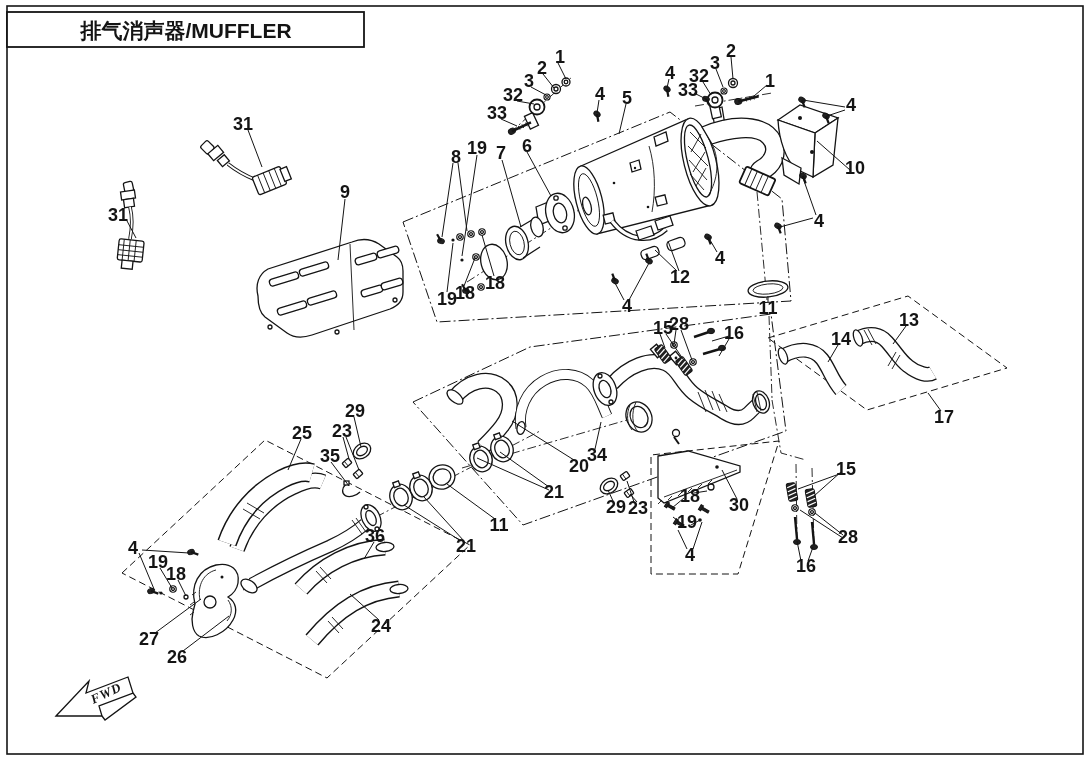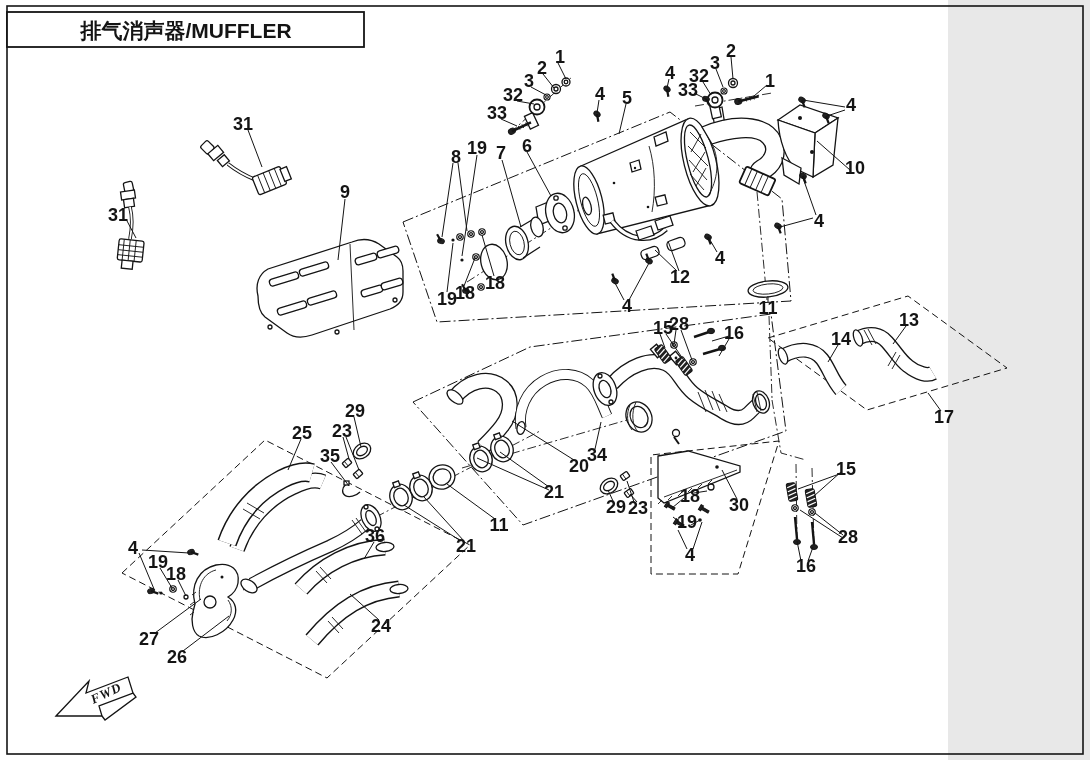--- a/index.html
+++ b/index.html
@@ -1,16 +1,16 @@
 <!DOCTYPE html>
 <html><head>
 <meta charset="utf-8">
 <style>
   html,body{margin:0;padding:0;background:#e8e8e8;}
-  .page{position:relative;width:948px;height:760px;background:#fff;font-family:"Liberation Sans",sans-serif;}
+  .page{position:relative;width:1090px;height:760px;background:#fff;font-family:"Liberation Sans",sans-serif;}
   svg{position:absolute;left:0;top:0;}
   .ln{stroke:#141414;fill:none;stroke-width:1.3;}
   .thin{stroke:#141414;fill:none;stroke-width:0.9;}
   .fw{fill:#fff;stroke:#141414;stroke-width:1.3;}
   .fw2{fill:#fff;stroke:#141414;stroke-width:1.8;}
   .dk{fill:#222;stroke:#141414;stroke-width:1;}
   .leader{stroke:#141414;stroke-width:1;fill:none;}
   .dashdot{stroke:#141414;stroke-width:1;fill:none;stroke-dasharray:11 3 2 3;}
   .dash{stroke:#141414;stroke-width:1;fill:none;stroke-dasharray:7 4;}
   .axis{stroke:#141414;stroke-width:0.9;fill:none;stroke-dasharray:9 3 2 3;}

